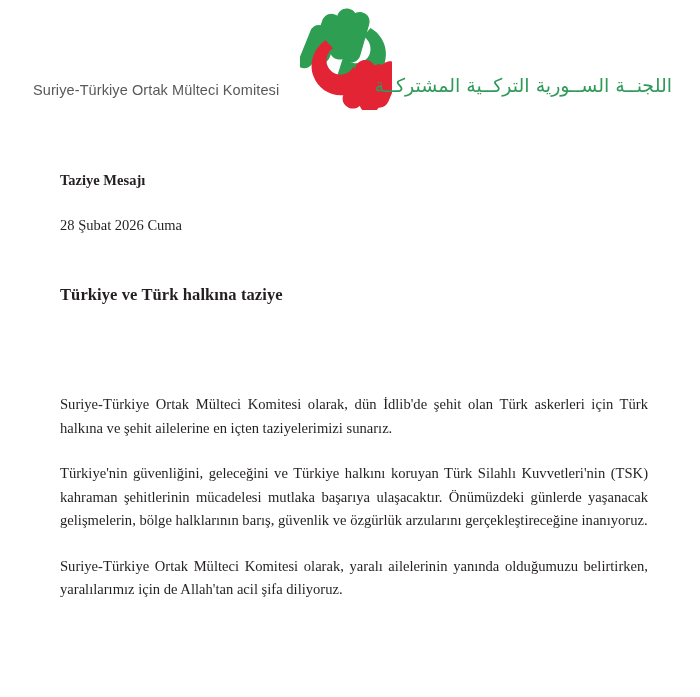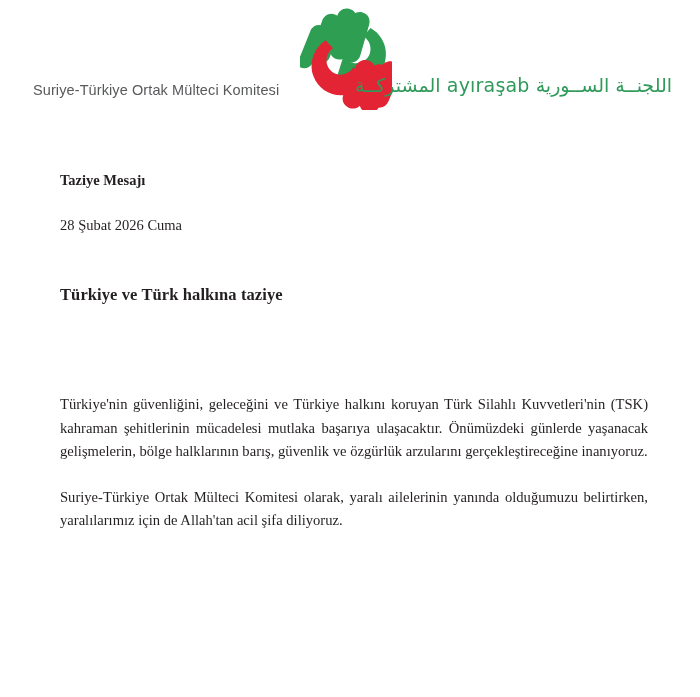--- a/index.html
+++ b/index.html
@@ -120,31 +120,32 @@
 
       <g fill="#E32434">
         <path d="M25.6 34.2C13.9 41.9 8.6 56.6 13.4 70c5.4 15.2 22.3 23.1 37.5 17.6 4-1.5 7.5-3.7 10.4-6.5l-7.6-20.7c-1.7 3.3-4.6 6-8.4 7.4-7.2 2.6-15.2-1.1-17.9-8.3-2.4-6.5.1-13.6 5.6-17.3l-7.4-8z"></path>
         <path d="M69.2 54.8c5.3 2.3 7.5 7.8 5.2 13.1L62.1 96.4c-2.3 5.3-8.1 7.6-13.4 5.3-5.3-2.3-7.5-7.8-5.2-13.1l12.3-28.5c2.3-5.3 8.1-7.6 13.4-5.3z"></path>
         <path d="M82.8 58.8c5.4 1.8 7.9 7 6.1 12.4l-9.6 28.9c-1.8 5.4-7.6 8.2-13 6.4-5.4-1.8-7.9-7-6.1-12.4l9.6-28.9c1.8-5.4 7.6-8.2 13-6.4z"></path>
         <path d="M94.4 56.2c5.2 2.2 7.4 7.8 5.2 13L88.4 95.6c-2.2 5.2-8.2 7.5-13.4 5.3s-7.4-7.8-5.2-13l11.2-26.4c2.2-5.2 8.2-7.5 13.4-5.3z"></path>
       </g>
     </svg>
   </div>
 
-  <div class="lh-arabic">اللجنــة الســورية başarıya المشتركــة</div>
+  <div class="lh-arabic">اللجنــة الســورية التركــية المشتركــة</div>
 </header>
 
 <main class="doc">
   <div class="doc-inner">
 
     <div class="msg-label">Taziye Mesajı</div>
 
     <div class="msg-date">28 Şubat 2026 Cuma</div>
 
     <h1 class="doc-title">Türkiye ve Türk halkına taziye</h1>
 
     <section class="body-block">
+      <p class="body-par">Suriye-Türkiye Ortak Mülteci Komitesi olarak, dün İdlib'de şehit olan Türk askerleri için Türk halkına ve şehit ailelerine en içten taziyelerimizi sunarız.</p>
       <p class="body-par">Türkiye'nin güvenliğini, geleceğini ve Türkiye halkını koruyan Türk Silahlı Kuvvetleri'nin (TSK) kahraman şehitlerinin mücadelesi mutlaka başarıya ulaşacaktır. Önümüzdeki günlerde yaşanacak gelişmelerin, bölge halklarının barış, güvenlik ve özgürlük arzularını gerçekleştireceğine inanıyoruz.</p>
       <p class="body-par">Suriye-Türkiye Ortak Mülteci Komitesi olarak, yaralı ailelerinin yanında olduğumuzu belirtirken, yaralılarımız için de Allah'tan acil şifa diliyoruz.</p>
     </section>
 
   </div>
 </main>
 
 </body></html>

